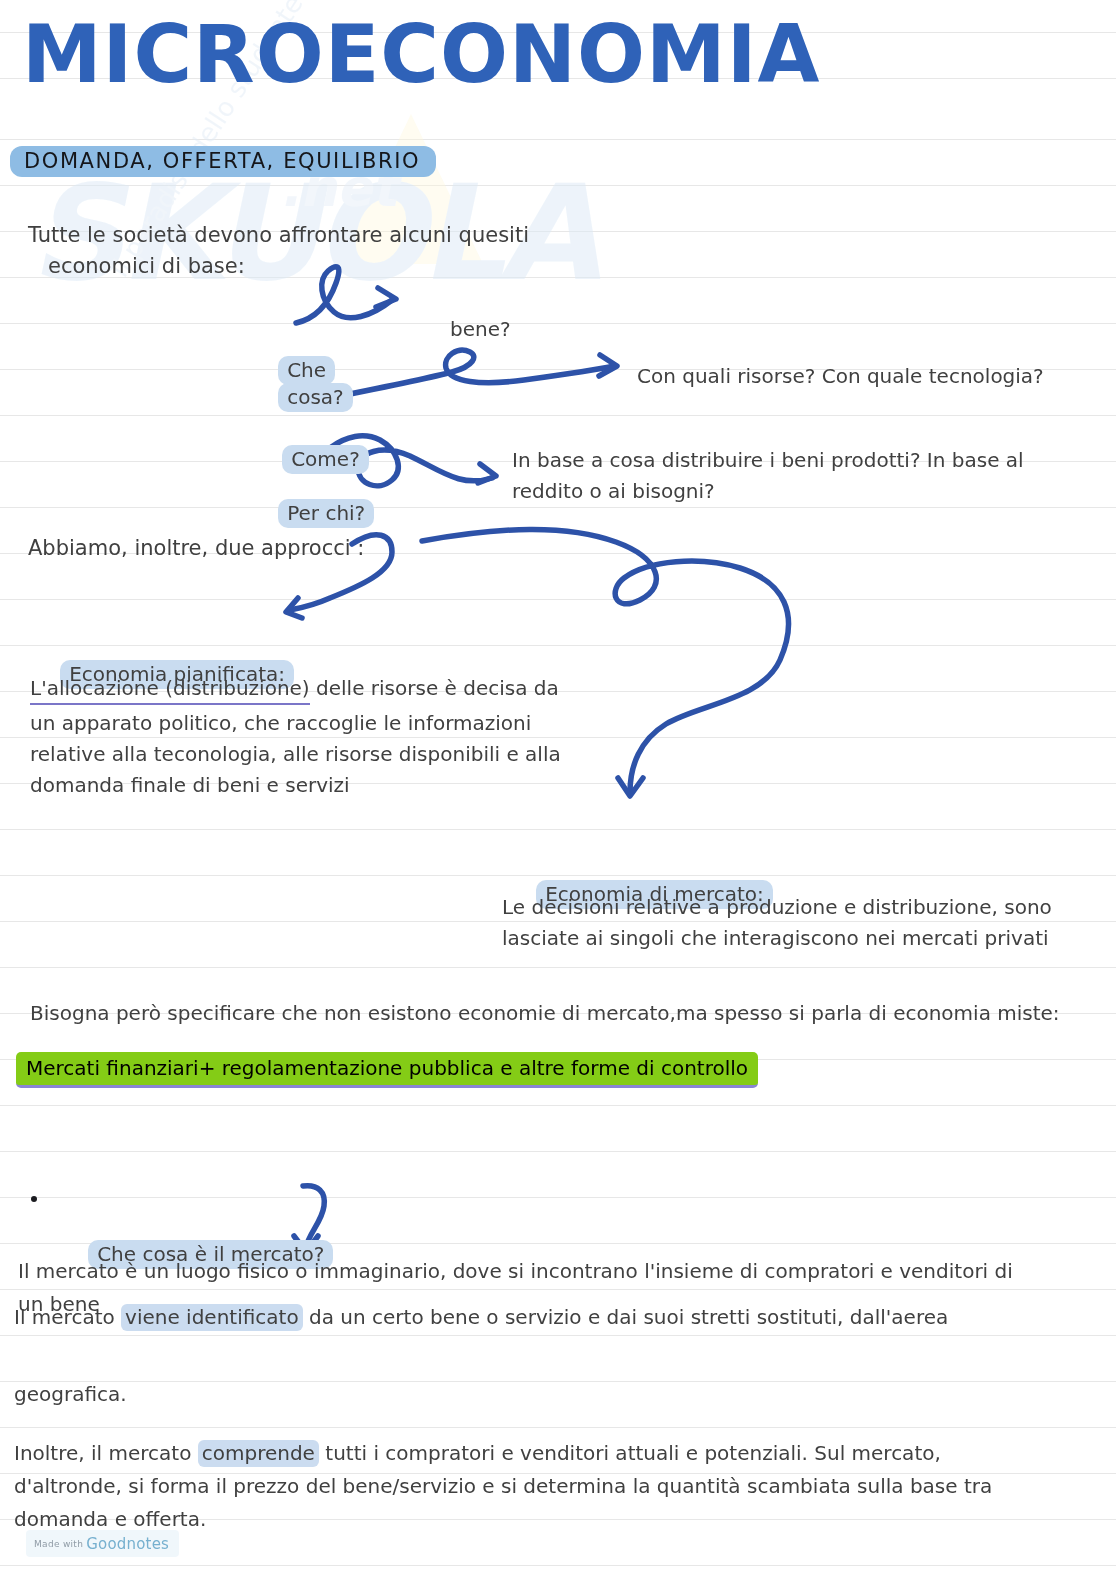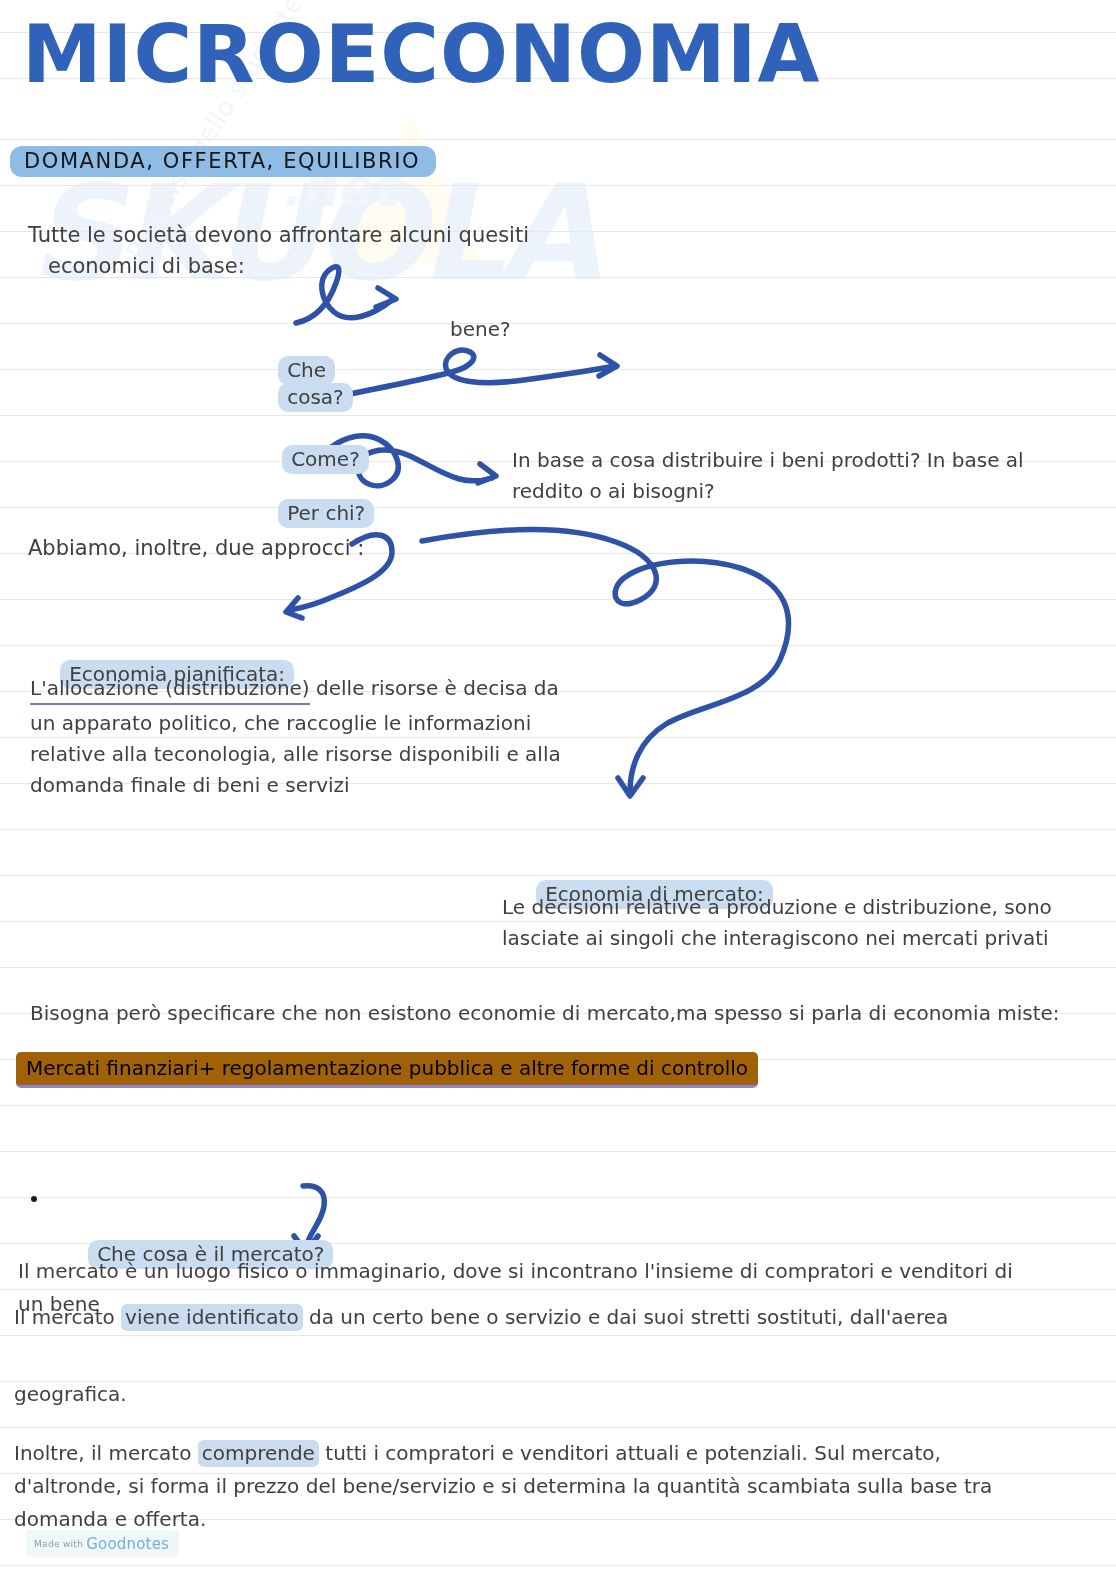--- a/index.html
+++ b/index.html
@@ -174,21 +174,21 @@
     padding-bottom: 3px;
   }
   .mixed-line {
     position: absolute;
     left: 16px; top: 1052px;
     z-index: 3;
     font-size: 20px;
   }
   .mixed-line .inner {
     display: inline-block;
-    background: #a16207;
+    background: #84cc16;
     border-radius: 5px;
     padding: 4px 10px 5px 10px;
     border-bottom: 3px solid #8a85d4;
   }
   .bullet-dot {
     position: absolute;
     left: 31px; top: 1196px;
     width: 6px; height: 6px;
     border-radius: 50%;
     background: #1b1c20;
@@ -273,20 +273,21 @@
     <div class="hw f20" style="left:240px; top:328px;">
       <span class="hl">cosa?</span>
     </div>
 
     <div class="hw f20" style="left:410px; top:306px;margin-left:40px;">bene?</div>
 
     <div class="hw f20" style="left:244px; top:390px;">
       <span class="hl">Come?</span>
     </div>
 
+    <div class="hw f20" style="left:637px; top:353px;">Con quali risorse? Con quale tecnologia?</div>
 
     <div class="hw f20" style="left:240px; top:444px;">
       <span class="hl">Per chi?</span>
     </div>
 
     <div class="hw f20" style="left:512px; top:437px;">In base a cosa distribuire i beni prodotti? In base al</div>
     <div class="hw f20" style="left:512px; top:468px;">reddito o ai bisogni?</div>
 
     <div class="hw f21" style="left:28px; top:525px;">Abbiamo, inoltre, due approcci :</div>
 

